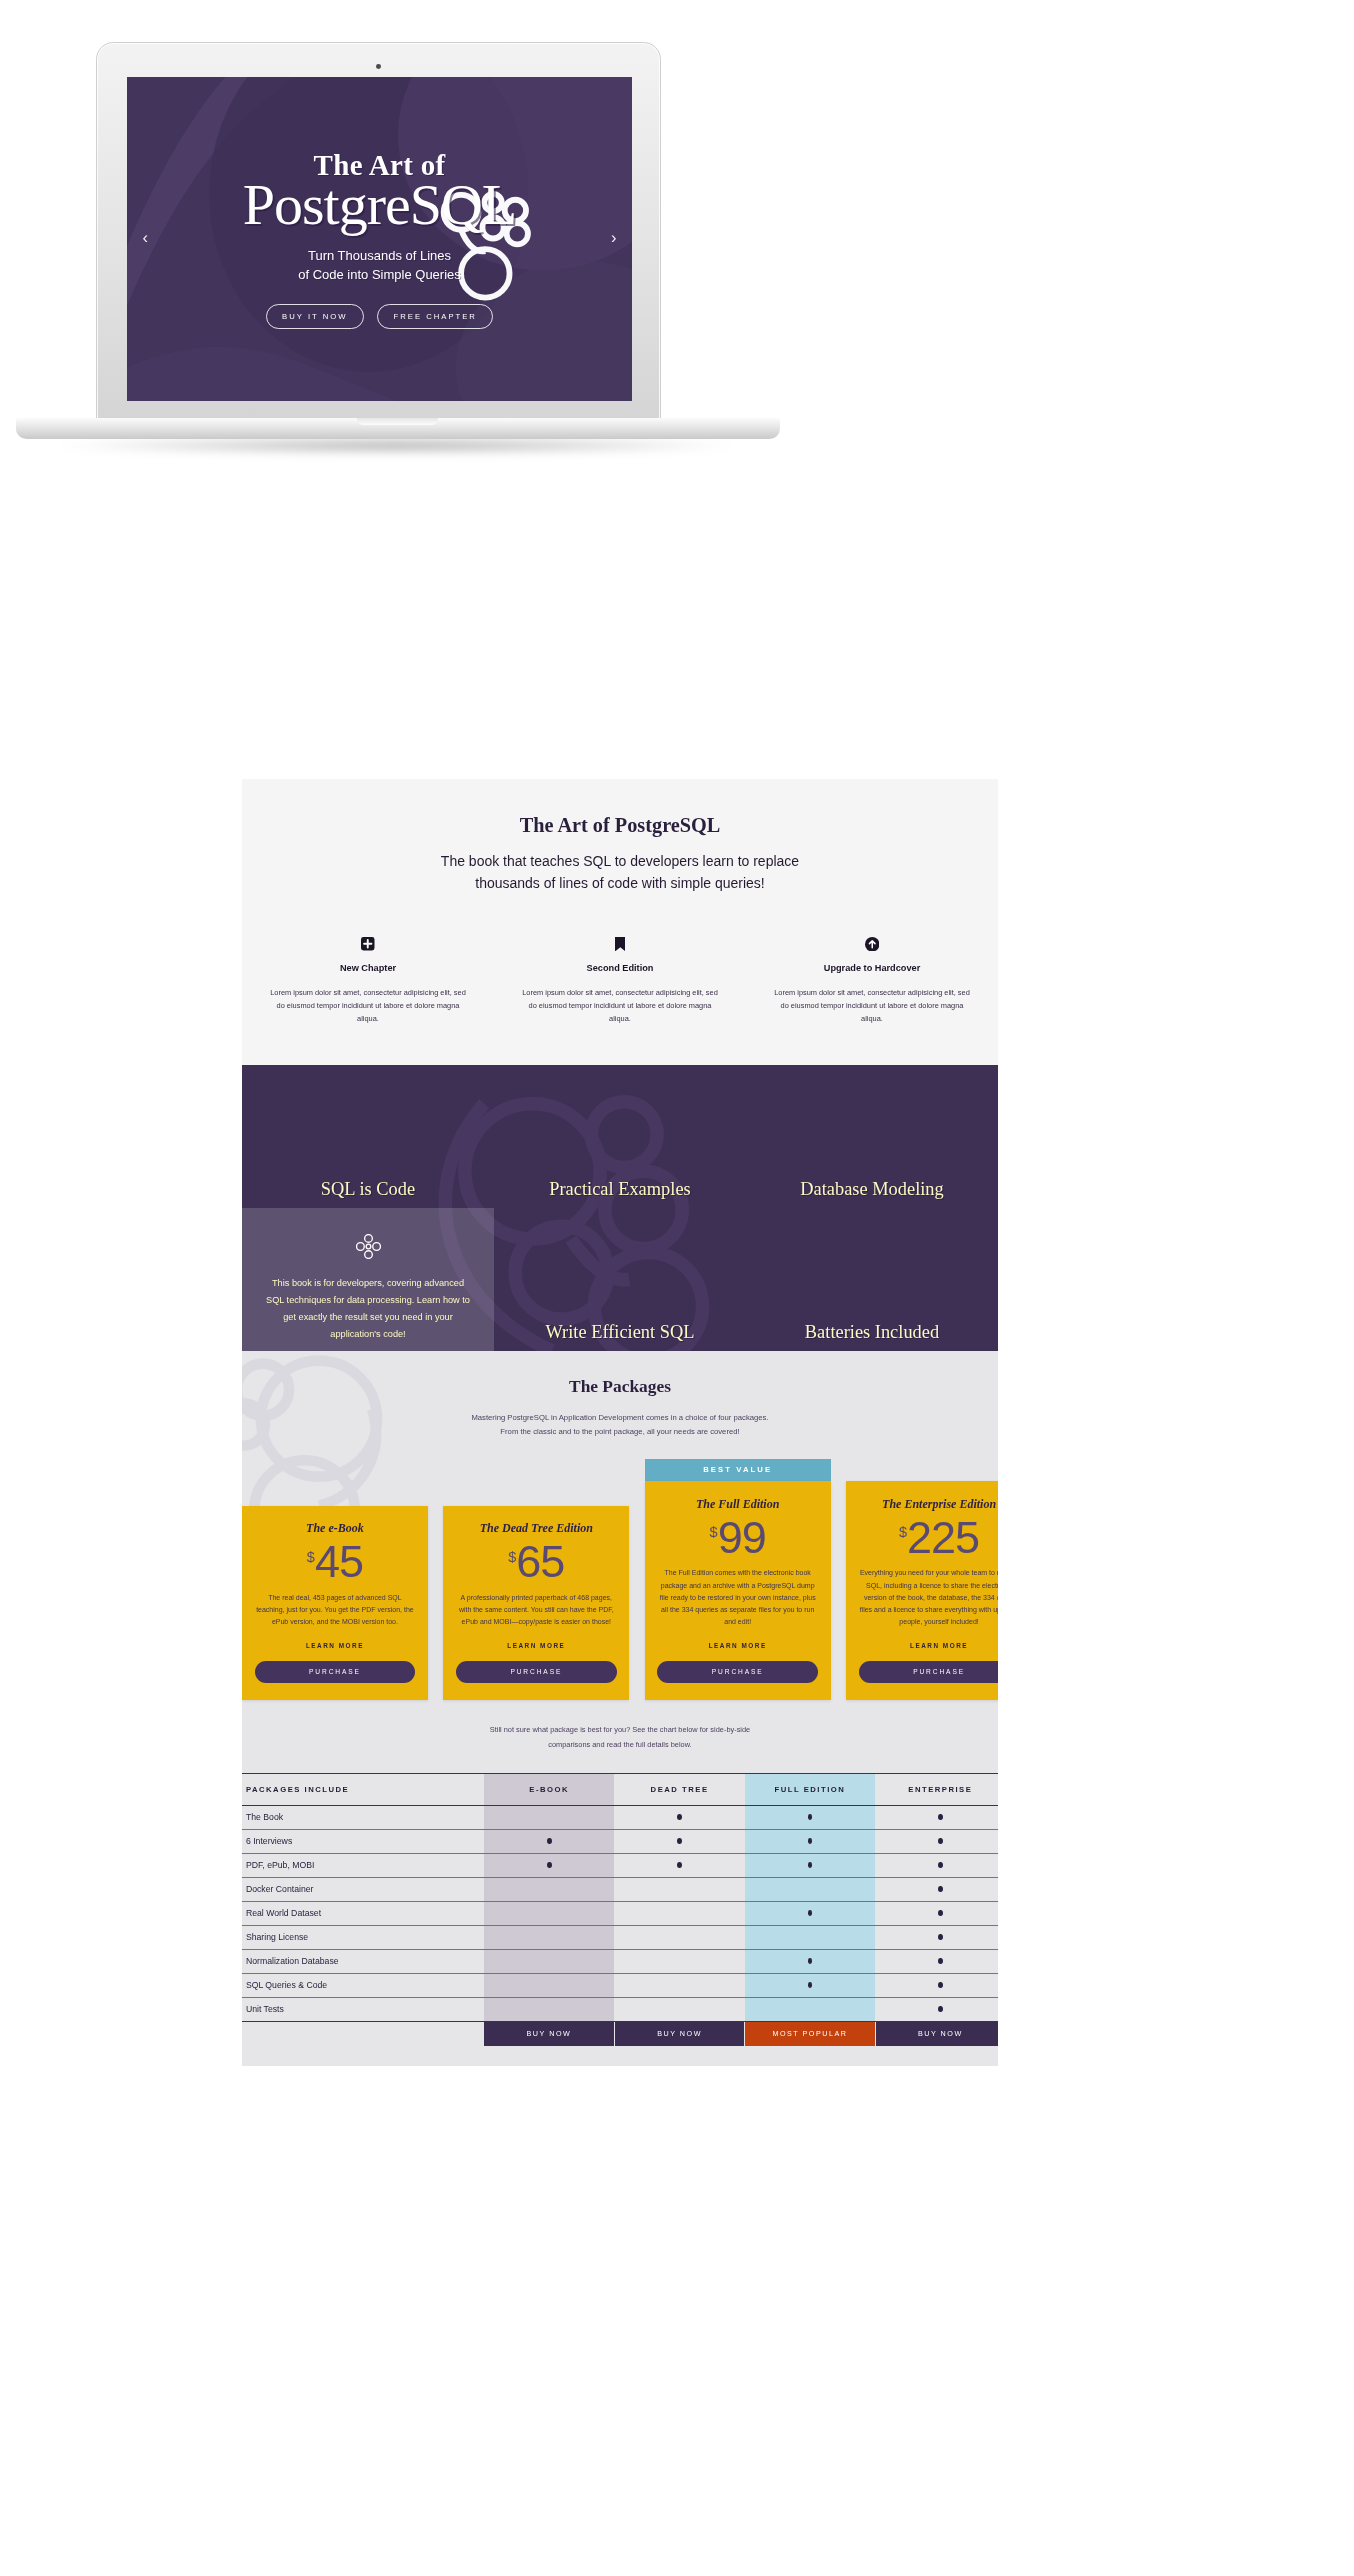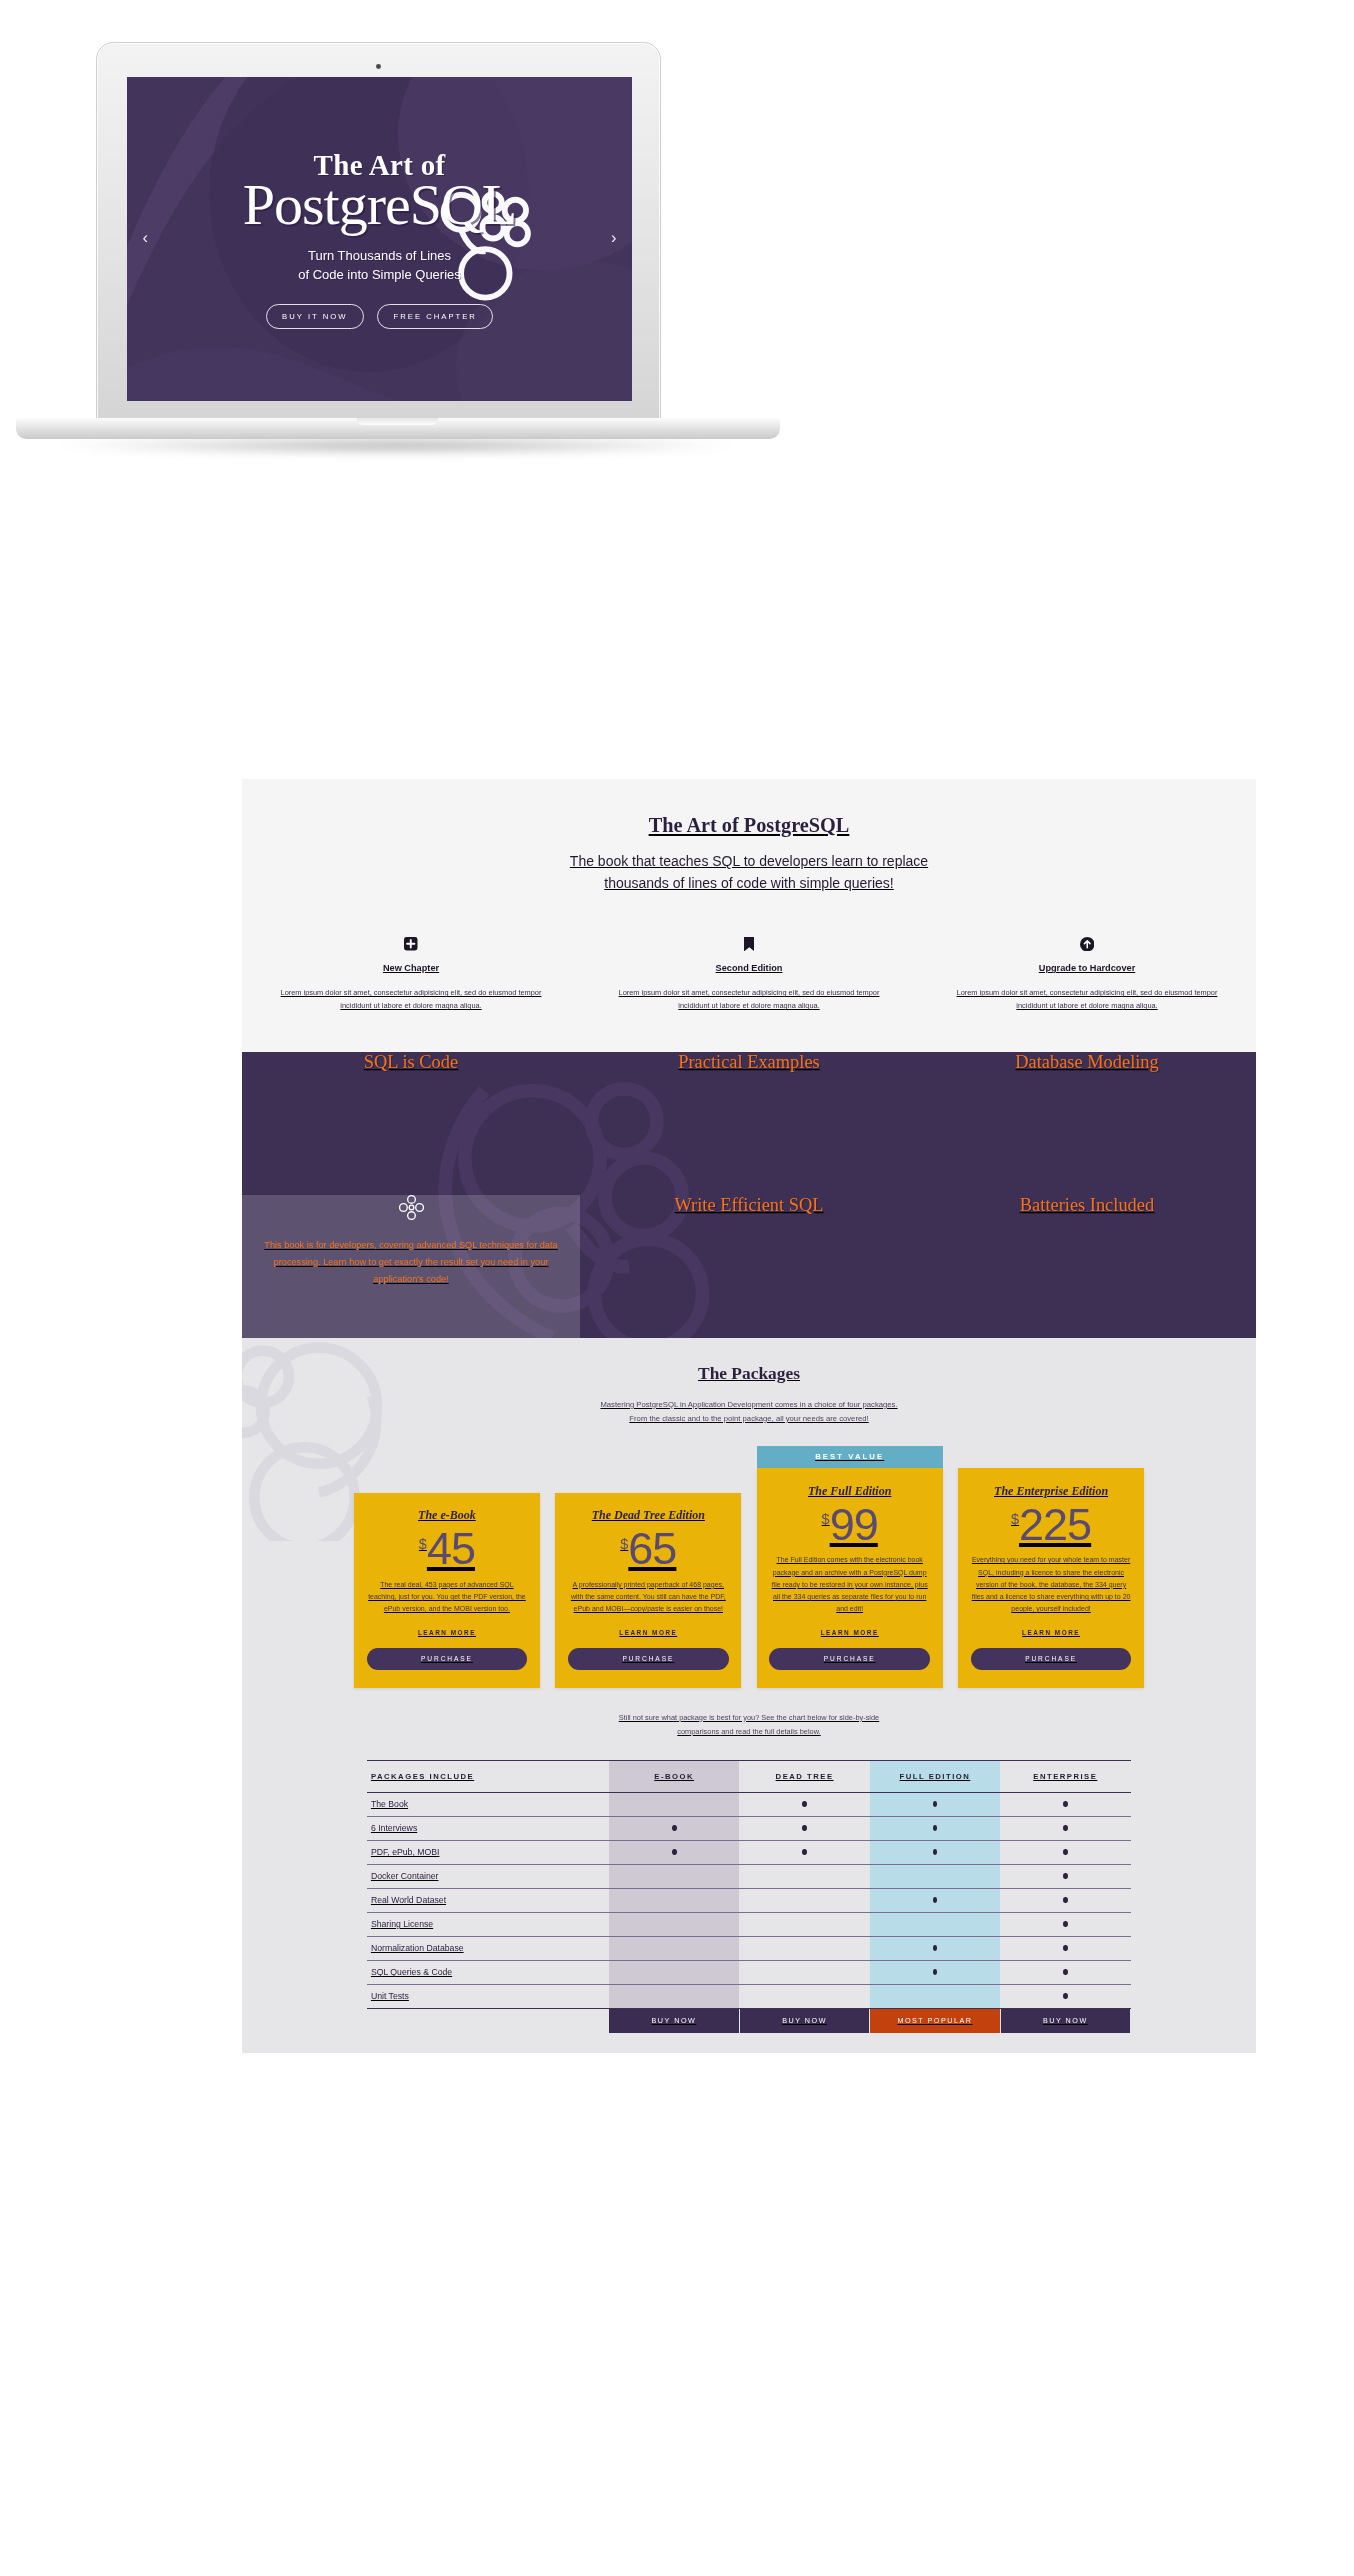--- a/index.html
+++ b/index.html
@@ -1,19 +1,19 @@
 <!DOCTYPE html>
 <html><head>
 <meta charset="utf-8">
 <style>
   * { box-sizing: border-box; margin: 0; padding: 0; }
   html, body { width: 1355px; height: 2576px; background: #ffffff; }
   body { font-family: "Liberation Sans", sans-serif; position: relative; overflow: hidden; }
 
-  .page { position: absolute; left: 242px; top: 0; width: 1014px; text-decoration: underline; }
+  .page { position: absolute; left: 242px; top: 0; width: 756px; }
 
   
   .laptop-wrap { position: absolute; left: 0; top: 0; width: 1355px; height: 779px; }
   .lid {
     position: absolute; left: 96px; top: 42px; width: 565px; height: 387px;
     background: linear-gradient(180deg,#f3f3f3 0%,#e3e3e3 55%,#d4d4d4 100%);
     border-radius: 17.4px 17.4px 3.9px 3.9px;
     border: 1px solid #cfcfcf;
     box-shadow: inset 0 0 0 1px rgba(255,255,255,.8);
   }
@@ -61,22 +61,22 @@
   .feat-row { margin-top: 41px; display: flex; }
   .feat { flex: 1; text-align: center; padding: 0 25px; }
   .feat-ico { height: 17.4px; color: #1c1427; display: flex; align-items: center; justify-content: center; }
   .feat-name { margin-top: 10.6px; font-size: 9.2px; font-weight: bold; color: #1c1427; }
   .feat-txt { margin-top: 14px; font-size: 7.4px; line-height: 1.75; color: #3a2f4a; }
 
   
   .tiles { position: relative; background: #3d3054; overflow: hidden; }
   .tile-grid { position: relative; display: grid; grid-template-columns: repeat(3,1fr);
                grid-template-rows: 143px 143px; }
-  .tile { display: flex; flex-direction: column; align-items: center; justify-content: flex-start;
-          color: #f97316; text-align: center; padding: 0 21px; position: relative; z-index: 2; }
+  .tile { display: flex; flex-direction: column; align-items: center; justify-content: flex-end;
+          color: #fef9c3; text-align: center; padding: 8px 21px; position: relative; z-index: 2; }
   .tile-h { font-family: "Liberation Serif", serif; font-size: 18.4px; text-shadow: 1px 1px 0 rgba(30,18,48,.5); }
   .tile.hl { background: rgba(255,255,255,.17); }
   .tile-body { font-size: 9.2px; line-height: 1.85; margin-top: 12.6px; }
   .tile-ico { color: #fff; }
   .tiles-bg { position: absolute; inset: 0; z-index: 1; }
 
   
   .packages { position: relative; background: #e6e6e8; padding: 25px 0 19.4px; overflow: hidden; }
   .pk-title { font-family: "Liberation Serif", serif; font-weight: bold; font-size: 17.4px;
               color: #2a1f3d; text-align: center; position: relative; z-index: 2; }

